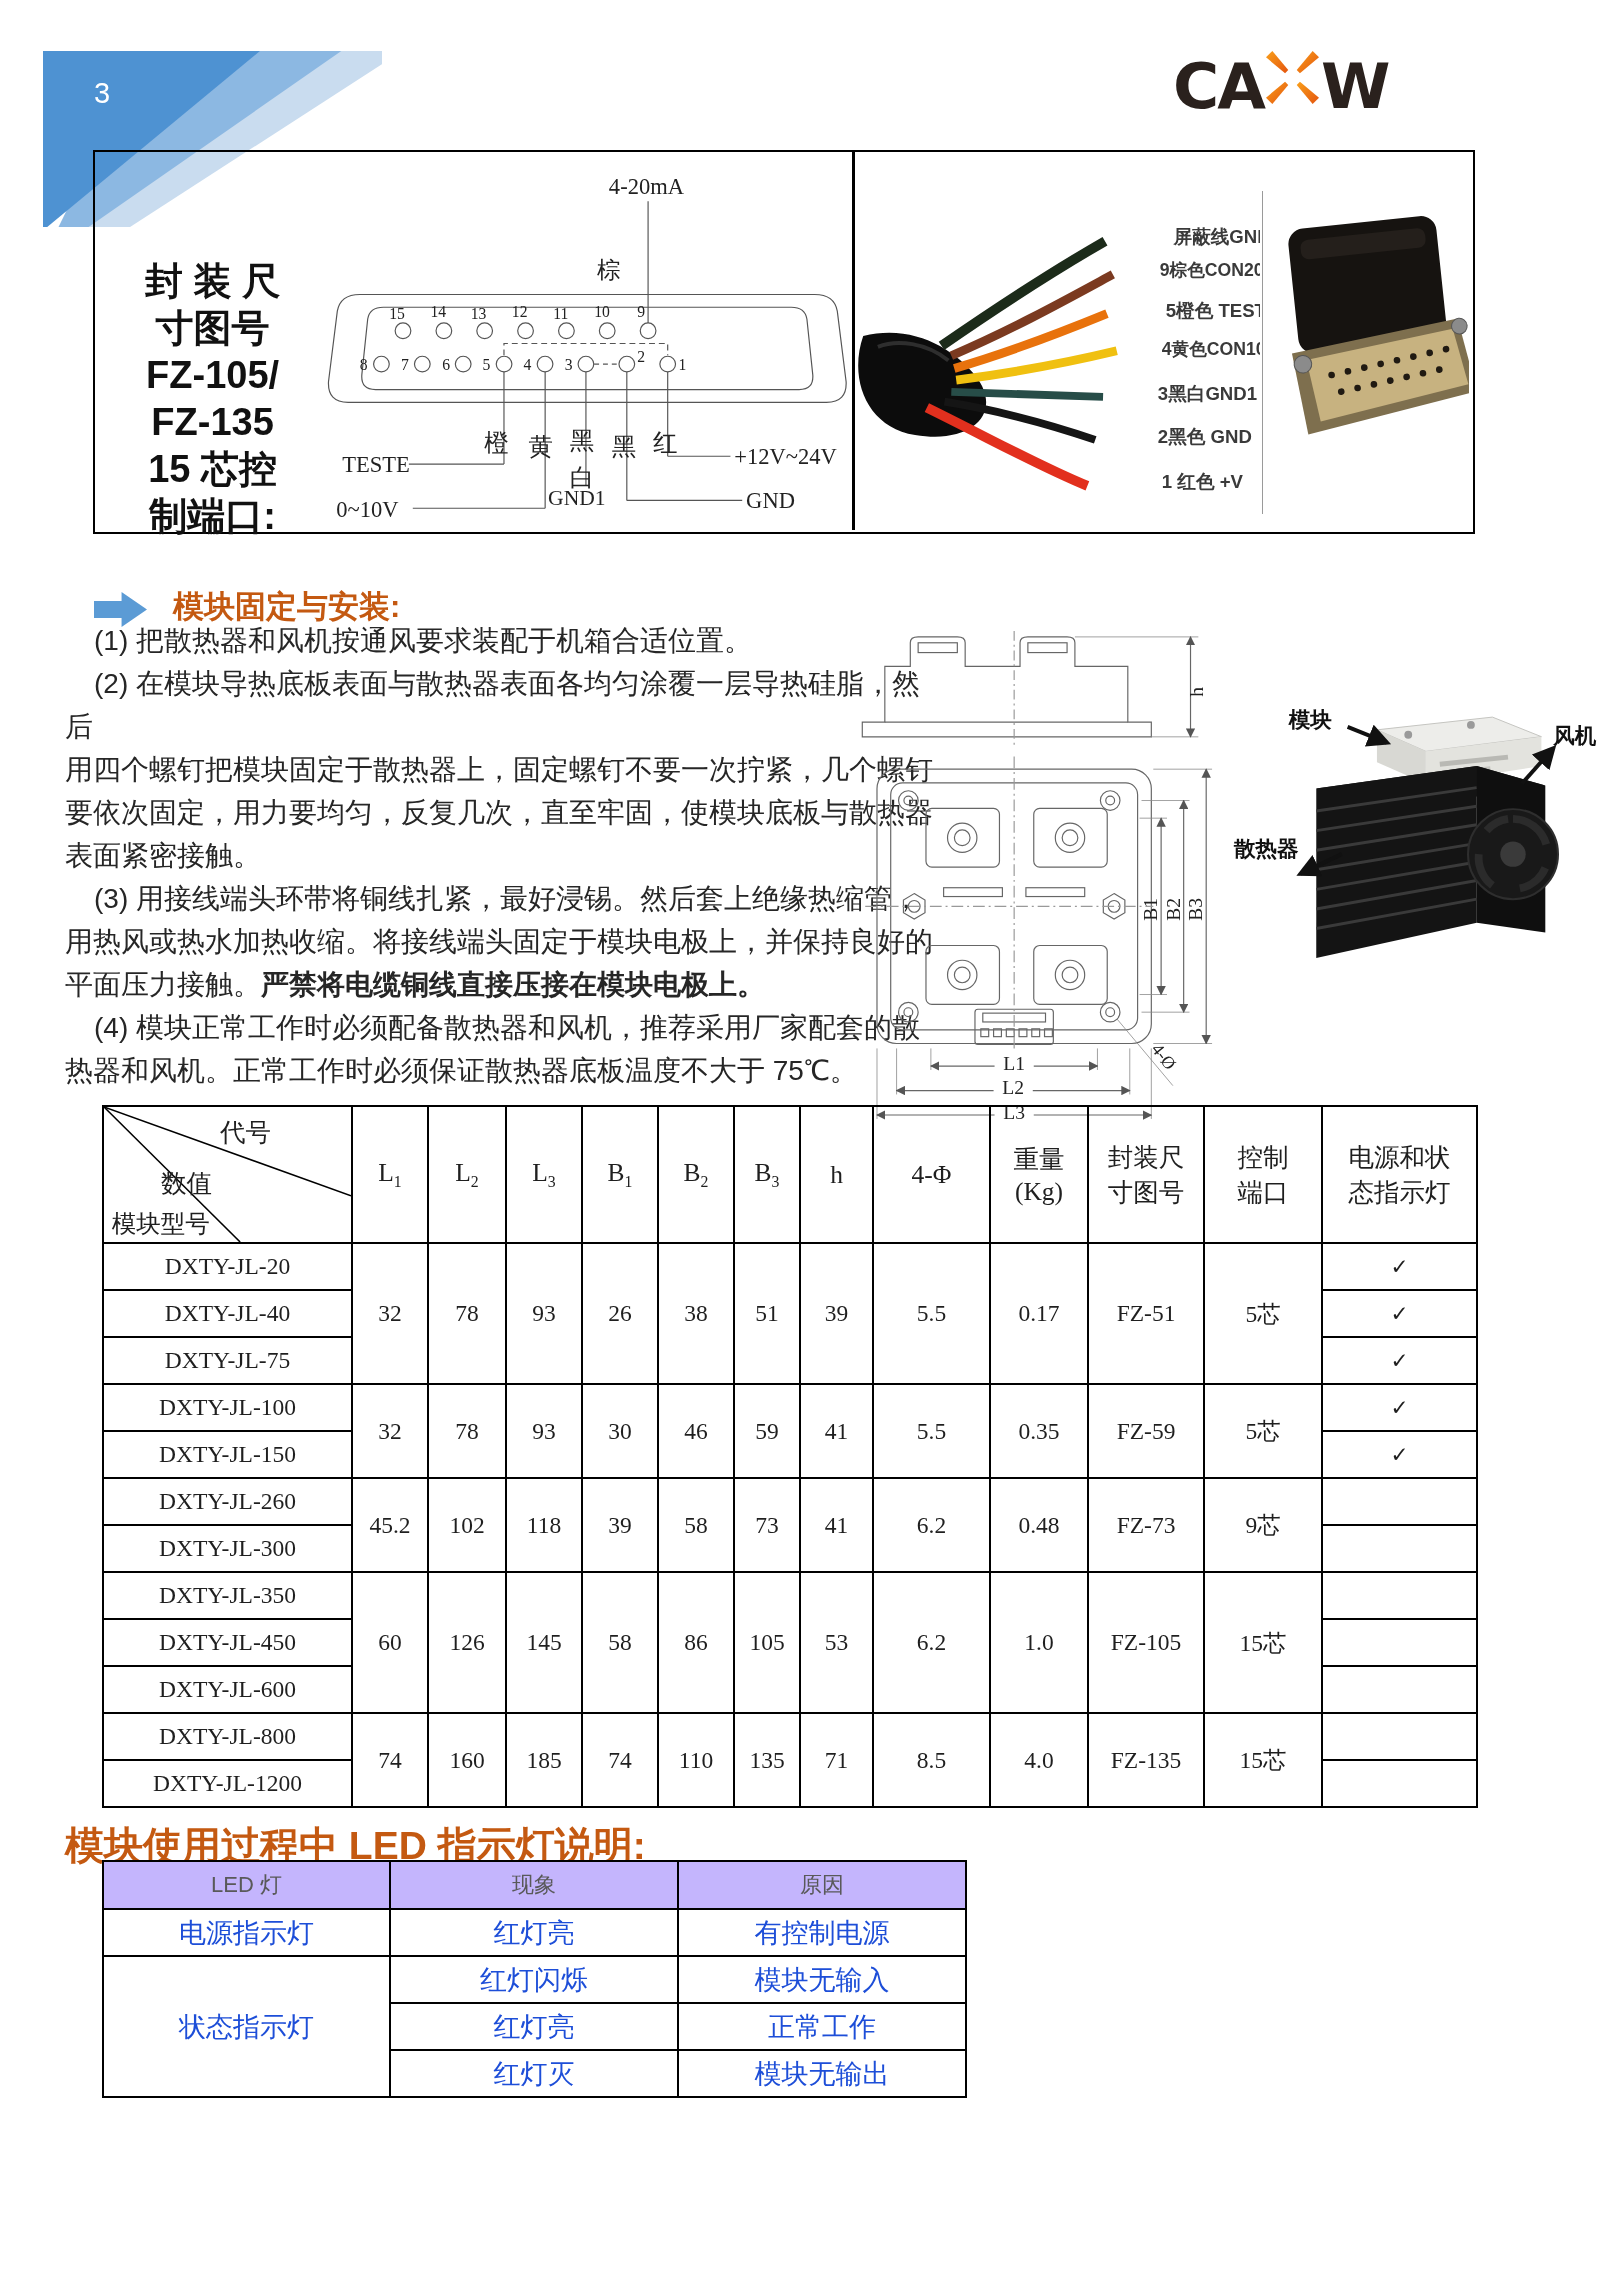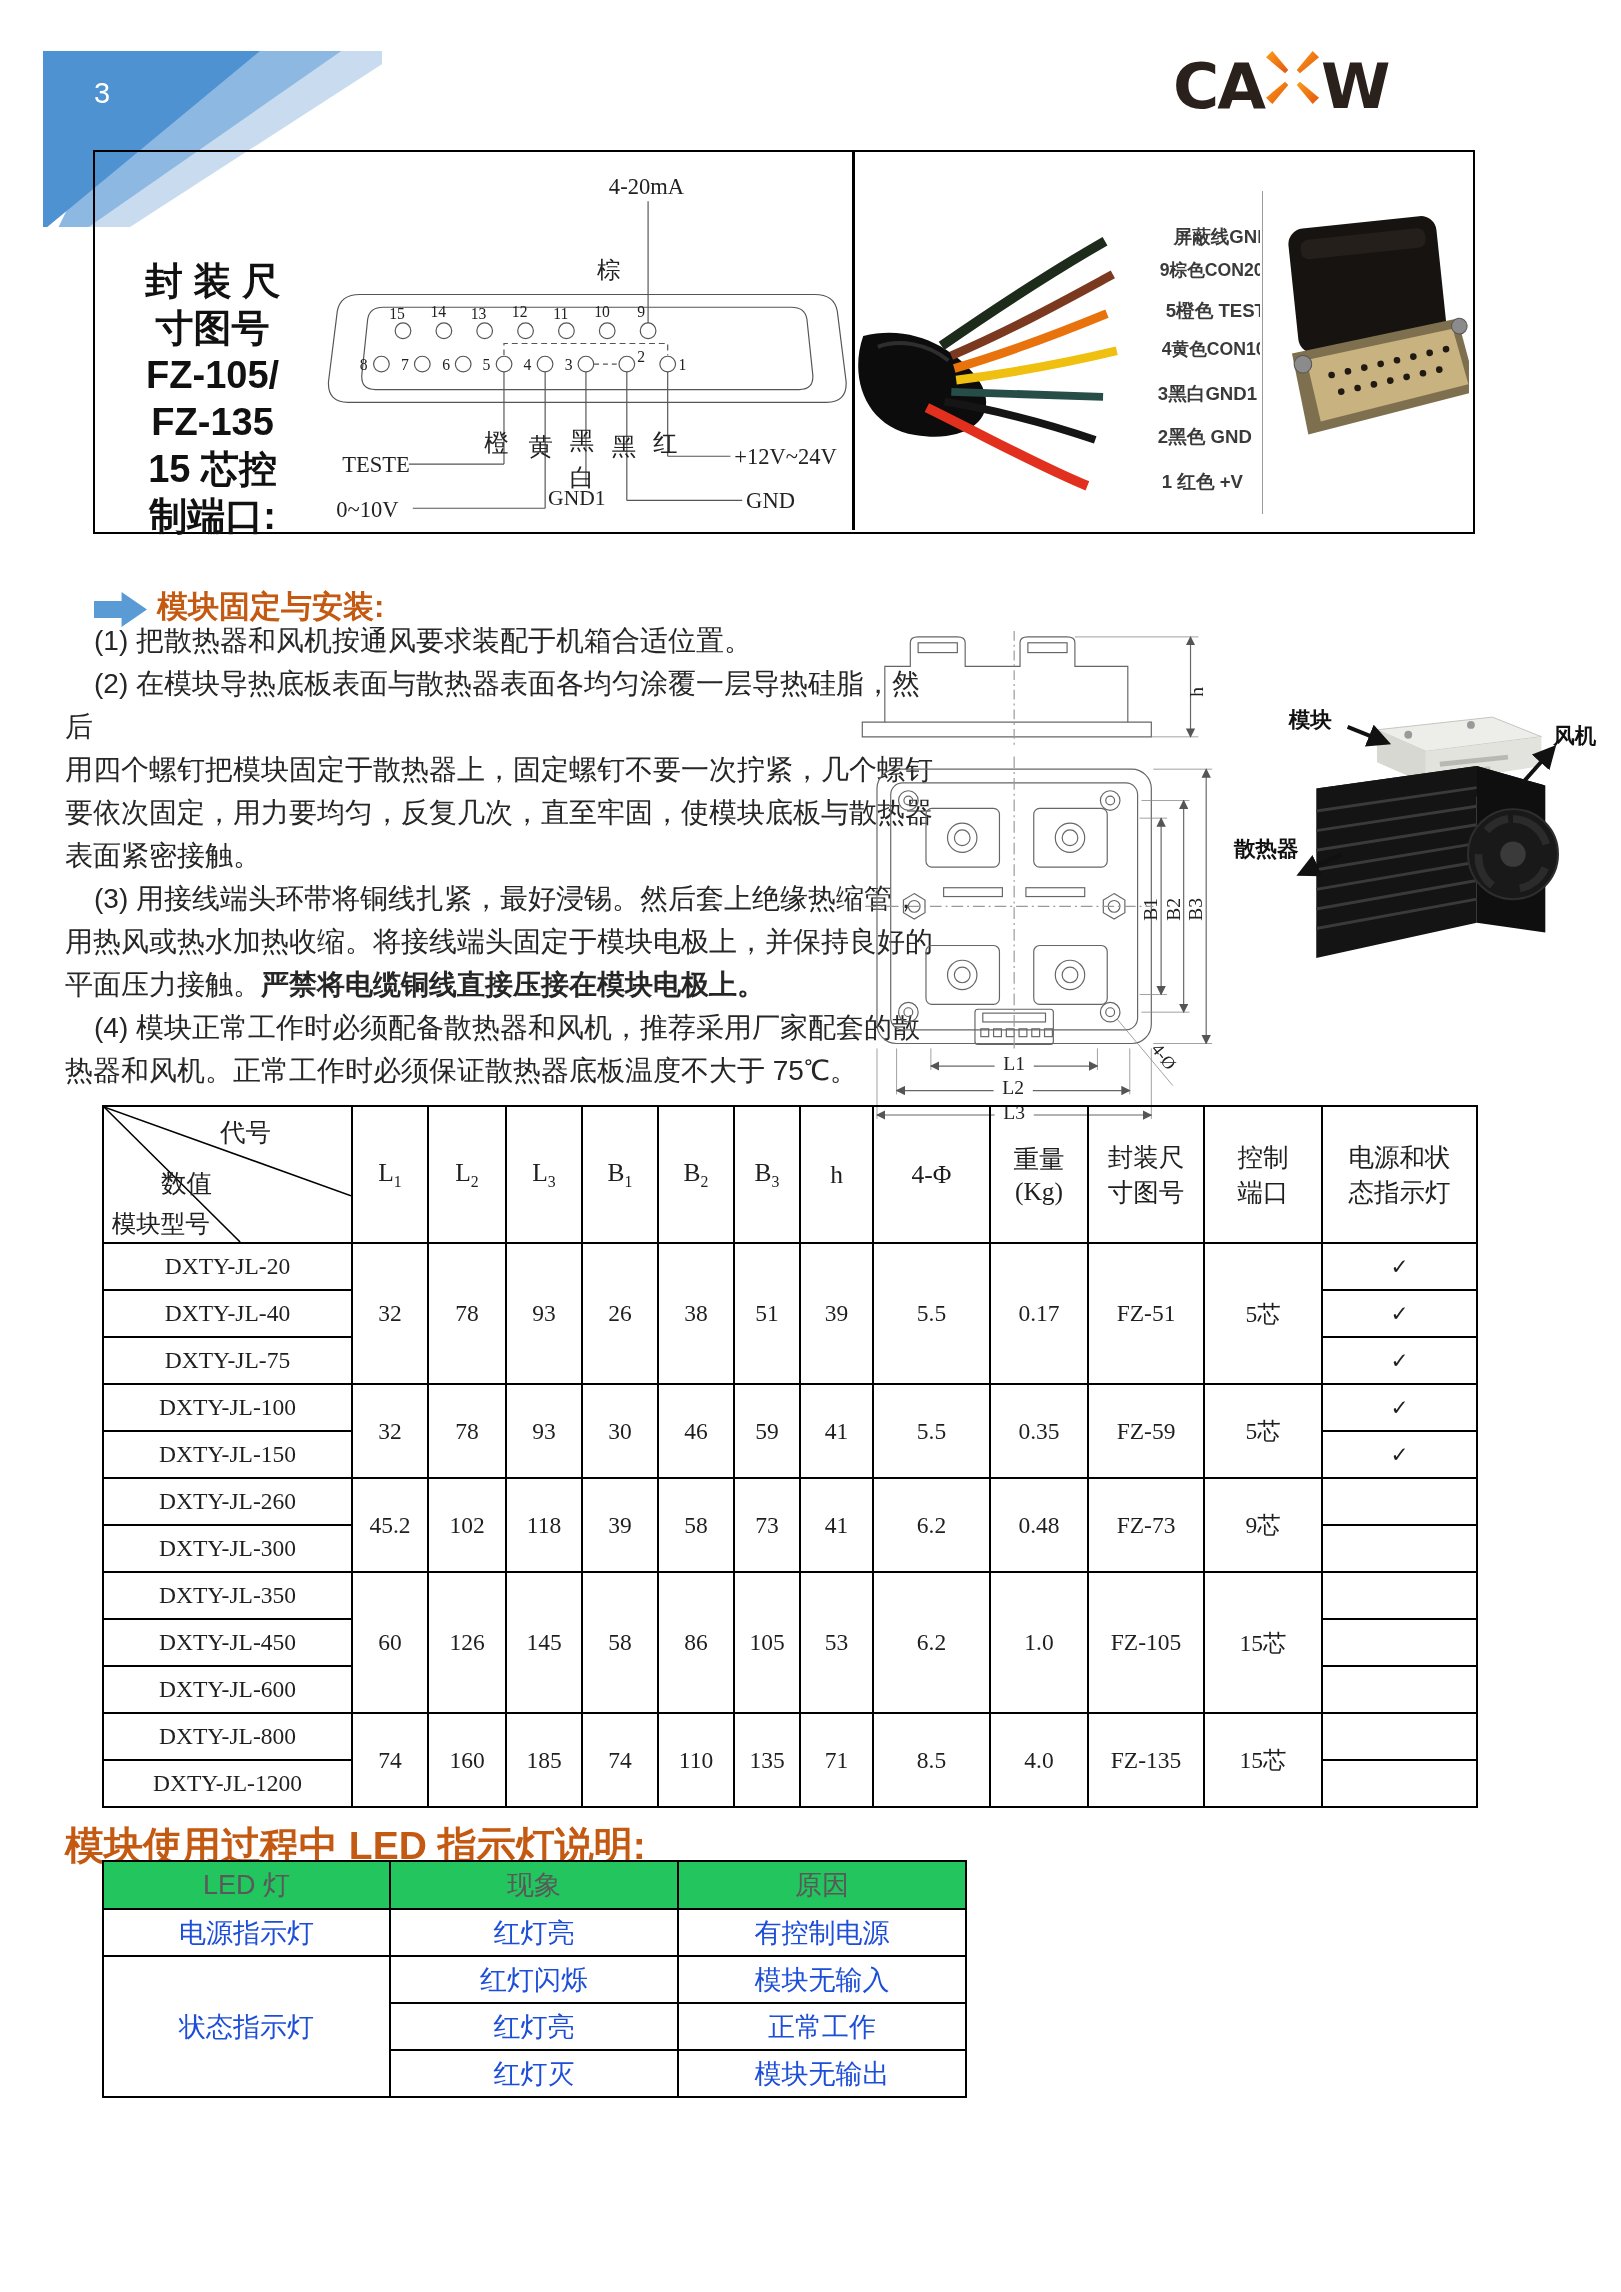--- a/index.html
+++ b/index.html
@@ -20,21 +20,21 @@
   #topbox{left:93px;top:150px;width:1382px;height:384px;border:2.9px solid #000;box-sizing:border-box;}
   #tb-div{left:757px;top:0;width:2.9px;height:378px;background:#000;}
   #tb-label{left:19.6px;top:106px;width:196px;font-size:38px;font-weight:bold;line-height:47px;color:#111;text-align:center;}
   #tb-thin{left:1167px;top:39px;width:1px;height:323px;background:#9a9a9a;}
   .cad{font-family:"Liberation Serif","DejaVu Serif",serif;fill:#222;}
   .st{stroke:#555;fill:none;stroke-width:1.2px;}
   
   .orange-title{color:#C45911;font-weight:bold;font-size:31px;}
   #arrow-ico{left:94px;top:592px;width:53px;height:35px;background:#5b9bd5;
      clip-path:polygon(0 26%,52% 26%,52% 0,100% 50%,52% 100%,52% 74%,0 74%);}
-  #sect-title{left:157px;top:586px;}
+  #sect-title{left:173px;top:586px;}
   
   #install{left:65px;top:619px;width:784px;font-size:28px;line-height:43px;color:#262626;white-space:nowrap;}
   #install .ind{padding-left:29px;}
   #install .b{font-weight:bold;}
   
   #spec-wrap{left:102px;top:1105px;}
   table{border-collapse:collapse;table-layout:fixed;}
   #spec{border:2.9px solid #000;font-family:"Liberation Serif","DejaVu Serif",serif;}
   #spec th,#spec td{border:2px solid #000;text-align:center;vertical-align:middle;padding:0;}
   #spec th{font-weight:normal;font-size:25.5px;height:135px;}
@@ -46,21 +46,21 @@
   th.diag{position:relative;padding:0;border-radius:10px;}
   th.diag svg{position:absolute;inset:0;width:100%;height:100%;}
   th.diag .dg-top{position:absolute;left:116px;top:7.8px;}
   th.diag .dg-mid{position:absolute;left:57px;top:59px;}
   th.diag .dg-bot{position:absolute;left:7.8px;top:100px;font-size:24.5px;}
   
   #led-title{left:65px;top:1819px;font-size:39px;}
   #led-wrap{left:102px;top:1860px;}
   #led{border:2px solid #000;font-family:"Liberation Sans",sans-serif;}
   #led th,#led td{border:2px solid #000;text-align:center;vertical-align:middle;font-weight:normal;}
-  #led th{background:#22c55e;color:#595959;font-size:27px;height:44px;}
+  #led th{background:#c4b5fd;color:#595959;font-size:22px;height:44px;}
   #led td{color:#1d4ed8;font-size:27px;height:43px;}
   svg text{user-select:none;}
 </style>
 </head>
 <body>
 
 <div id="pg">
 
   <div class="abs" id="banner">
     <div class="tri tri-light"></div>

